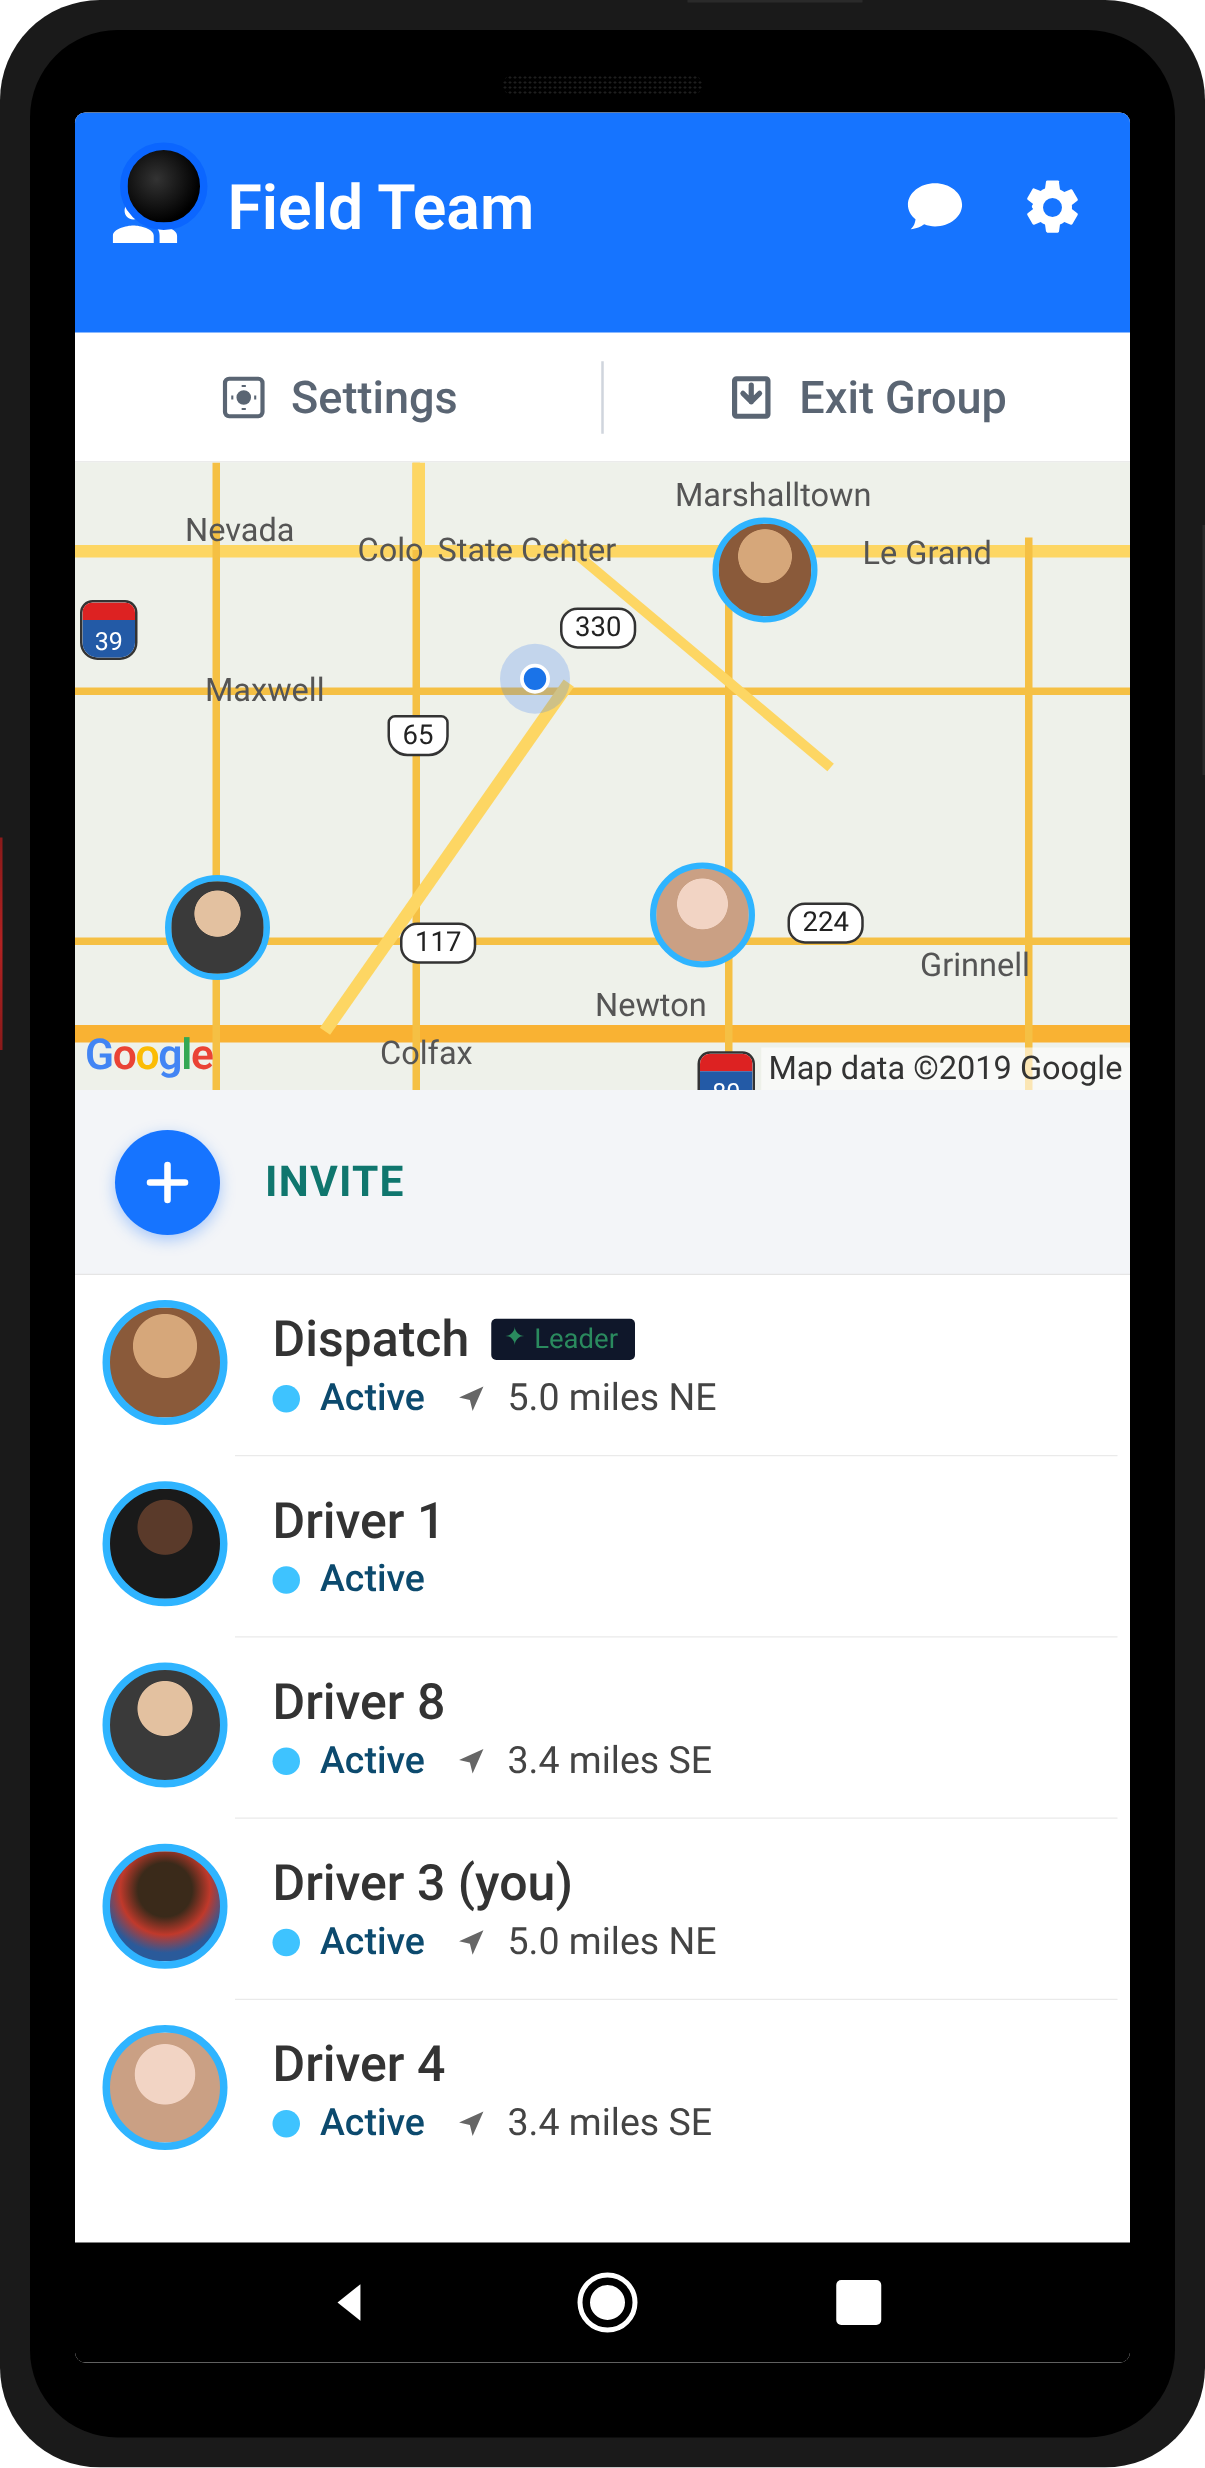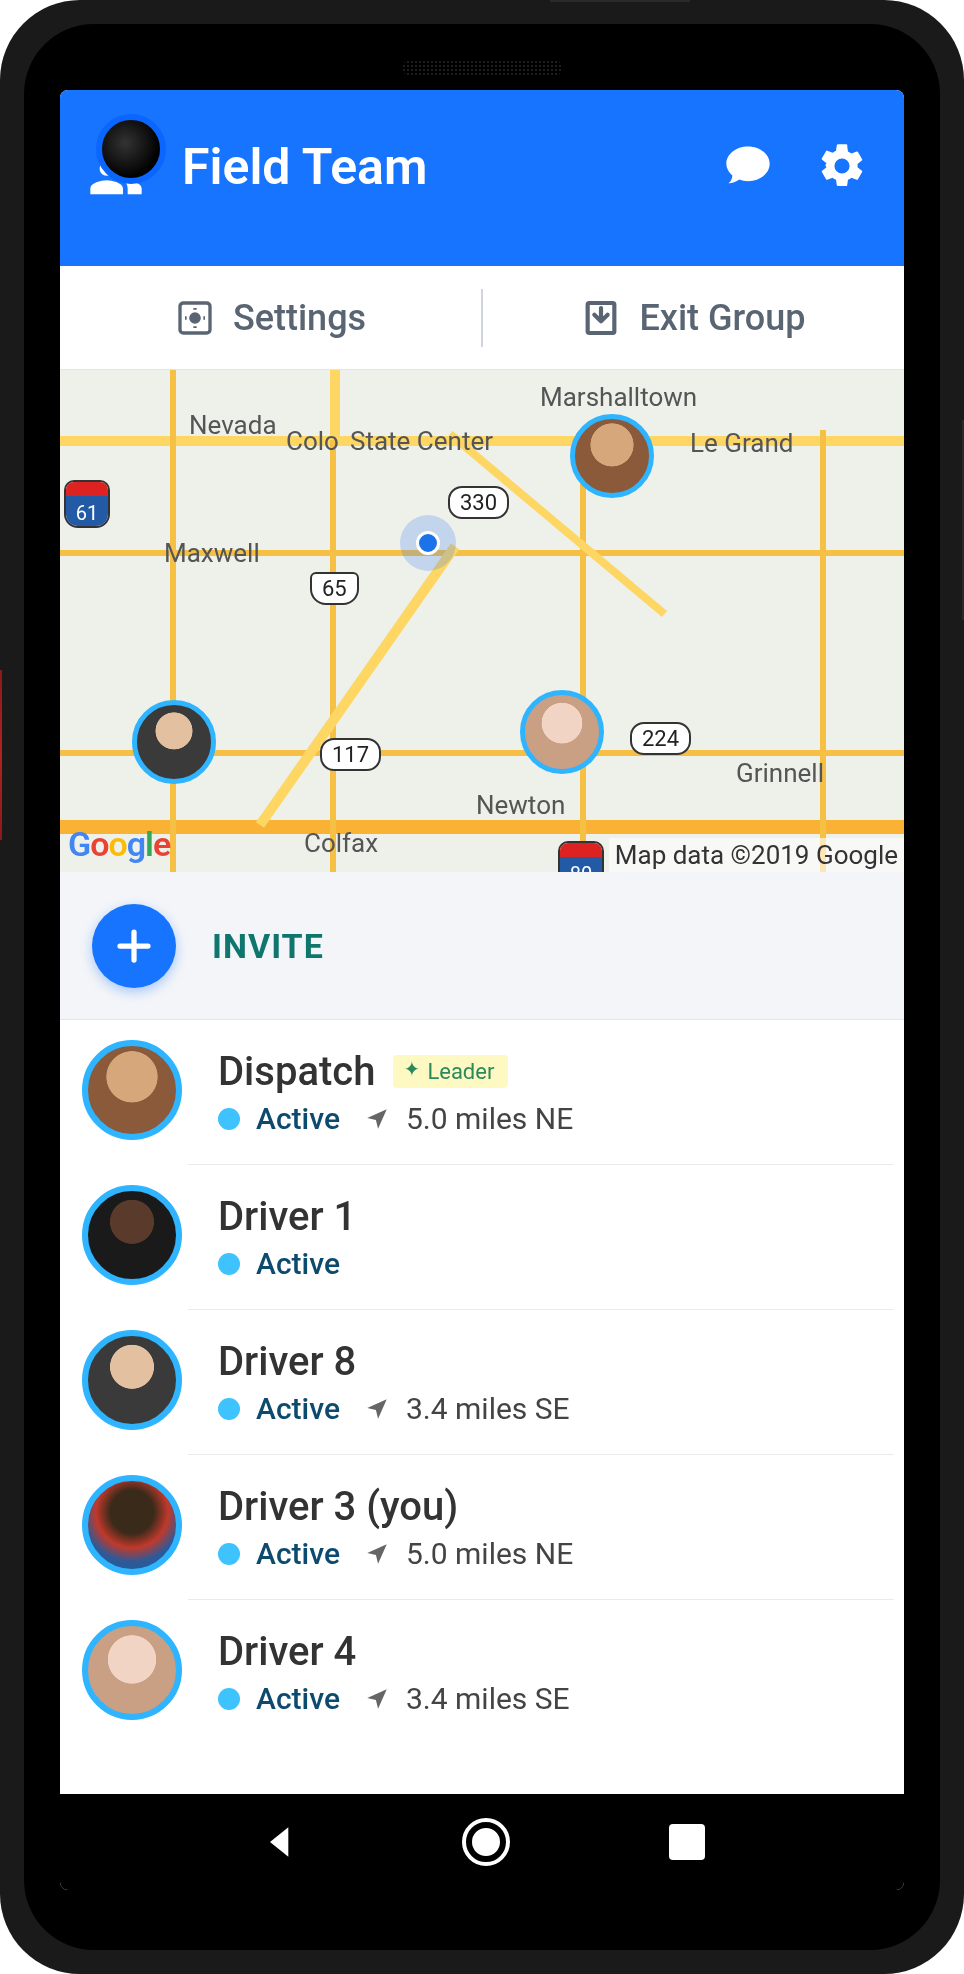--- a/index.html
+++ b/index.html
@@ -256,21 +256,21 @@
     top: 20px;
     width: 100px; height: 100px;
     border-radius: 50%;
     border: 6px solid #2fb4ff;
     background: #ccc;
   }
   .member .details { flex: 1; }
   .member .name-row { display: flex; align-items: center; gap: 18px; }
   .member .name { font-size: 40px; color: #333; font-weight: 500; }
   .member .badge {
-    background: #fef9c3;
+    background: #0f172a;
     color: #2a8a5e;
     font-size: 22px;
     padding: 4px 14px 4px 34px;
     border-radius: 4px;
     position: relative;
   }
   .member .badge::before {
     content: '✦';
     position: absolute;
     left: 10px; top: 2px;
@@ -360,33 +360,33 @@
         <div class="road-h thin" style="top:380px"></div>
         <div class="road-h" style="top:450px; height:14px; background:#f9b233;"></div>
         <div class="road-v thin" style="left:110px"></div>
         <div class="road-v thin" style="left:270px"></div>
         <div class="road-v thin" style="left:520px; top:60px;"></div>
         <div class="road-v thin" style="left:760px; top:60px;"></div>
         <div style="position:absolute; left:270px; top:0; width:10px; height:70px; background:#fdd663;"></div>
         <div style="position:absolute; left:390px; top:60px; width:280px; height:8px; background:#fdd663; transform:rotate(40deg); transform-origin:left;"></div>
         <div style="position:absolute; left:200px; top:450px; width:340px; height:10px; background:#fdd663; transform:rotate(-55deg); transform-origin:left;"></div>
 
-        <div class="label" style="top:40px; left:88px;margin-left:41px;">Nevada</div>
+        <div class="label" style="top:40px; left:88px;">Nevada</div>
         <div class="label" style="top:56px; left:226px;">Colo</div>
         <div class="label" style="top:56px; left:290px;">State Center</div>
         <div class="label" style="top:12px; left:480px;">Marshalltown</div>
         <div class="label" style="top:58px; left:630px;">Le Grand</div>
         <div class="label" style="top:168px; left:104px;">Maxwell</div>
         <div class="label" style="top:458px; left:244px;">Colfax</div>
         <div class="label" style="top:420px; left:416px;">Newton</div>
         <div class="label" style="top:388px; left:676px;">Grinnell</div>
 
         <div class="shield interstate" style="top:110px; left:4px;">
             <div class="top"></div>
-            <div class="bot">61</div>
+            <div class="bot">39</div>
           </div>
         <div class="shield interstate" style="top:438px; left:498px;margin-top:33px;">
             <div class="top"></div>
             <div class="bot">80</div>
           </div>
         <div class="shield" style="top:202px; left:250px; border-radius:6px 6px 16px 16px;">65</div>
         <div class="shield" style="top:116px; left:388px;">330</div>
         <div class="shield" style="top:368px; left:260px;">117</div>
         <div class="shield" style="top:352px; left:570px;">224</div>
 

